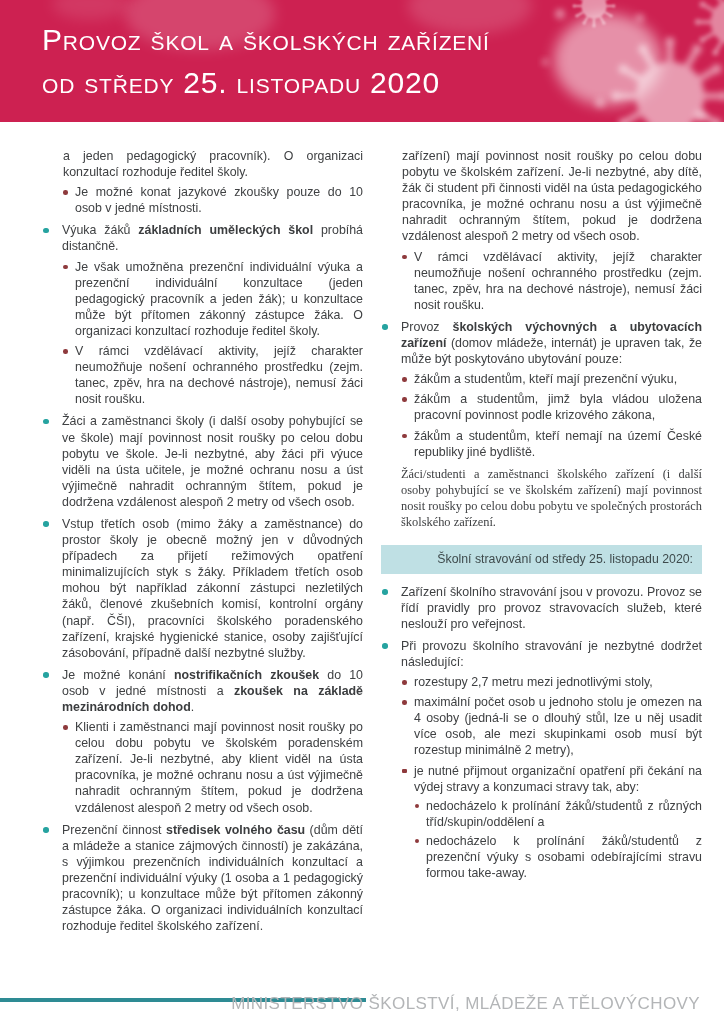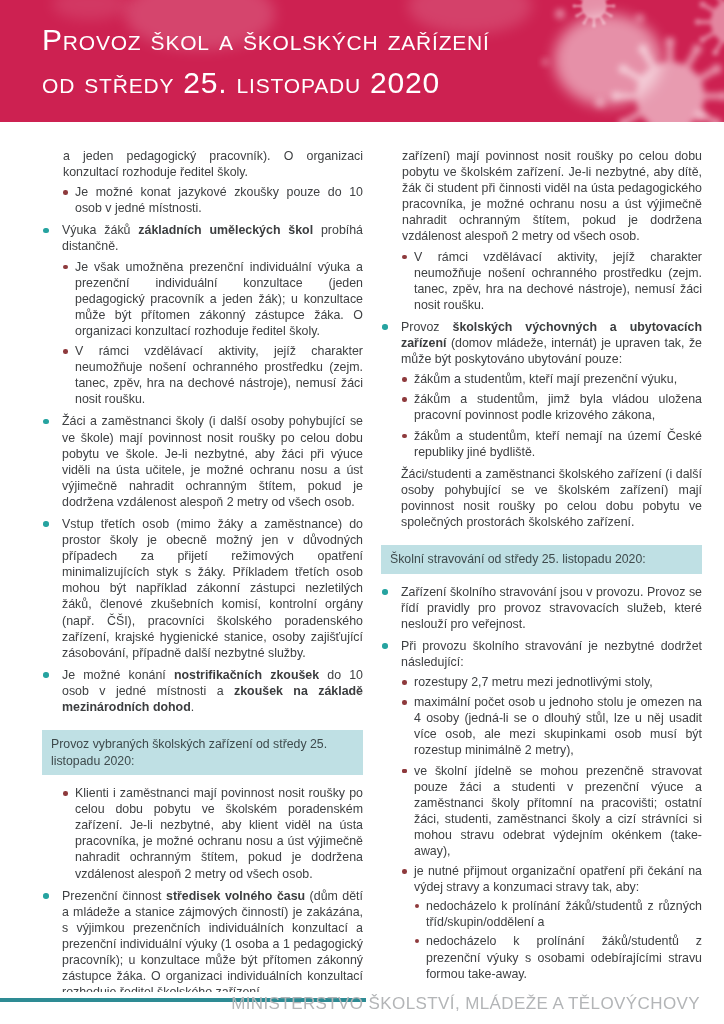--- a/index.html
+++ b/index.html
@@ -37,26 +37,26 @@
   .col{flex:1 1 0;min-width:0;}
   .item{position:relative;text-align:justify;margin-top:6px;}
   .item .marker{position:absolute;border-radius:50%;}
   .b1{padding-left:20px;}
   .b1 > .marker{left:1px;top:5.5px;width:5.5px;height:5.5px;background:#26a3a0;}
   .b2{padding-left:33px;margin-top:4px;}
   .b2 > .marker{left:21px;top:6px;width:4.5px;height:4.5px;background:#8e3a3d;}
   .b3{padding-left:45px;margin-top:3px;}
   .b3 > .marker{left:34px;top:6px;width:4px;height:4px;background:#8e3a3d;}
   .cont2{padding-left:21px;margin-top:0;}
-  .plain1{padding-left:20px;}
+  .plain1{padding-left:20px;font-family:Liberation Serif, serif;}
   .h{
     background:#bfe0e4;color:#3e4a4c;
     margin:15px 0 10px 0;
     padding:6px 9px;
-    text-align:left;
+    text-align:right;
     font-size:12.3px;line-height:16.5px;
   }
   .item b{font-weight:bold;color:#3b3d3f;}
   
   .footer-line{
     position:absolute;left:0;top:998px;width:366px;height:4px;
     background:#2e8b94;
   }
   .footer-text{
     position:absolute;right:24px;top:994px;
@@ -130,39 +130,38 @@
   <div class="content">
     <div class="col">
         <div class="item cont2"><span>a jeden pedagogický pracovník). O organizaci konzultací rozhoduje ředitel školy.</span></div>
         <div class="item b2"><span class="marker"></span><span>Je možné konat jazykové zkoušky pouze do 10 osob v jedné místnosti.</span></div>
         <div class="item b1"><span class="marker"></span><span>Výuka žáků <b>základních uměleckých škol</b> probíhá distančně.</span></div>
         <div class="item b2"><span class="marker"></span><span>Je však umožněna prezenční individuální výuka a prezenční individuální konzultace (jeden pedagogický pracovník a jeden žák); u konzultace může být přítomen zákonný zástupce žáka. O organizaci konzultací rozhoduje ředitel školy.</span></div>
         <div class="item b2"><span class="marker"></span><span>V rámci vzdělávací aktivity, jejíž charakter neumožňuje nošení ochranného prostředku (zejm. tanec, zpěv, hra na dechové nástroje), nemusí žáci nosit roušku.</span></div>
         <div class="item b1"><span class="marker"></span><span>Žáci a zaměstnanci školy (i další osoby pohybující se ve škole) mají povinnost nosit roušky po celou dobu pobytu ve škole. Je-li nezbytné, aby žáci při výuce viděli na ústa učitele, je možné ochranu nosu a úst výjimečně nahradit ochranným štítem, pokud je dodržena vzdálenost alespoň 2 metry od všech osob.</span></div>
         <div class="item b1"><span class="marker"></span><span>Vstup třetích osob (mimo žáky a zaměstnance) do prostor školy je obecně možný jen v důvodných případech za přijetí režimových opatření minimalizujících styk s žáky. Příkladem třetích osob mohou být například zákonní zástupci nezletilých žáků, členové zkušebních komisí, kontrolní orgány (např. ČŠI), pracovníci školského poradenského zařízení, krajské hygienické stanice, osoby zajišťující zásobování, případně další nezbytné služby.</span></div>
         <div class="item b1"><span class="marker"></span><span>Je možné konání <b>nostrifikačních zkoušek</b> do 10 osob v jedné místnosti a <b>zkoušek na základě mezinárodních dohod</b>.</span></div>
-        <div class="item h"><span>Provoz vybraných školských zařízení od středy 25. listopadu 2020:</span></div>
         <div class="item b2"><span class="marker"></span><span>Klienti i zaměstnanci mají povinnost nosit roušky po celou dobu pobytu ve školském poradenském zařízení. Je-li nezbytné, aby klient viděl na ústa pracovníka, je možné ochranu nosu a úst výjimečně nahradit ochranným štítem, pokud je dodržena vzdálenost alespoň 2 metry od všech osob.</span></div>
         <div class="item b1"><span class="marker"></span><span>Prezenční činnost <b>středisek volného času</b> (dům dětí a mládeže a stanice zájmových činností) je zakázána, s výjimkou prezenčních individuálních konzultací a prezenční individuální výuky (1 osoba a 1 pedagogický pracovník); u konzultace může být přítomen zákonný zástupce žáka. O organizaci individuálních konzultací rozhoduje ředitel školského zařízení.</span></div>
       </div>
     <div class="col">
         <div class="item cont2"><span>zařízení) mají povinnost nosit roušky po celou dobu pobytu ve školském zařízení. Je-li nezbytné, aby dítě, žák či student při činnosti viděl na ústa pedagogického pracovníka, je možné ochranu nosu a úst výjimečně nahradit ochranným štítem, pokud je dodržena vzdálenost alespoň 2 metry od všech osob.</span></div>
         <div class="item b2"><span class="marker"></span><span>V rámci vzdělávací aktivity, jejíž charakter neumožňuje nošení ochranného prostředku (zejm. tanec, zpěv, hra na dechové nástroje), nemusí žáci nosit roušku.</span></div>
         <div class="item b1"><span class="marker"></span><span>Provoz <b>školských výchovných a ubytovacích zařízení</b> (domov mládeže, internát) je upraven tak, že může být poskytováno ubytování pouze:</span></div>
         <div class="item b2"><span class="marker"></span><span>žákům a studentům, kteří mají prezenční výuku,</span></div>
         <div class="item b2"><span class="marker"></span><span>žákům a studentům, jimž byla vládou uložena pracovní povinnost podle krizového zákona,</span></div>
         <div class="item b2"><span class="marker"></span><span>žákům a studentům, kteří nemají na území České republiky jiné bydliště.</span></div>
         <div class="item plain1"><span>Žáci/studenti a zaměstnanci školského zařízení (i další osoby pohybující se ve školském zařízení) mají povinnost nosit roušky po celou dobu pobytu ve společných prostorách školského zařízení.</span></div>
         <div class="item h"><span>Školní stravování od středy 25. listopadu 2020:</span></div>
         <div class="item b1"><span class="marker"></span><span>Zařízení školního stravování jsou v provozu. Provoz se řídí pravidly pro provoz stravovacích služeb, které neslouží pro veřejnost.</span></div>
         <div class="item b1"><span class="marker"></span><span>Při provozu školního stravování je nezbytné dodržet následující:</span></div>
         <div class="item b2"><span class="marker"></span><span>rozestupy 2,7 metru mezi jednotlivými stoly,</span></div>
         <div class="item b2"><span class="marker"></span><span>maximální počet osob u jednoho stolu je omezen na 4 osoby (jedná-li se o dlouhý stůl, lze u něj usadit více osob, ale mezi skupinkami osob musí být rozestup minimálně 2 metry),</span></div>
         <div class="item b2"><span class="marker"></span></div>
-        <div class="item b2"><span class="marker"></span><span>ve školní jídelně se mohou prezenčně stravovat pouze žáci a studenti v prezenční výuce a zaměstnanci školy přítomní na pracovišti; ostatní žáci, studenti, zaměstnanci školy a cizí strávníci si mohou stravu odebrat výdejním okénkem (take-away),</span></div>
+        <div class="item b2"><span class="marker"></span></div>
         <div class="item b2"><span class="marker"></span><span>je nutné přijmout organizační opatření při čekání na výdej stravy a konzumaci stravy tak, aby:</span></div>
         <div class="item b3"><span class="marker"></span><span>nedocházelo k prolínání žáků/studentů z různých tříd/skupin/oddělení a</span></div>
         <div class="item b3"><span class="marker"></span><span>nedocházelo k prolínání žáků/studentů z prezenční výuky s osobami odebírajícími stravu formou take-away.</span></div>
       </div>
   </div>
 
   <div class="footer-line"></div>
   <div class="footer-text">MINISTERSTVO ŠKOLSTVÍ, MLÁDEŽE A TĚLOVÝCHOVY</div>
 
 </div>

